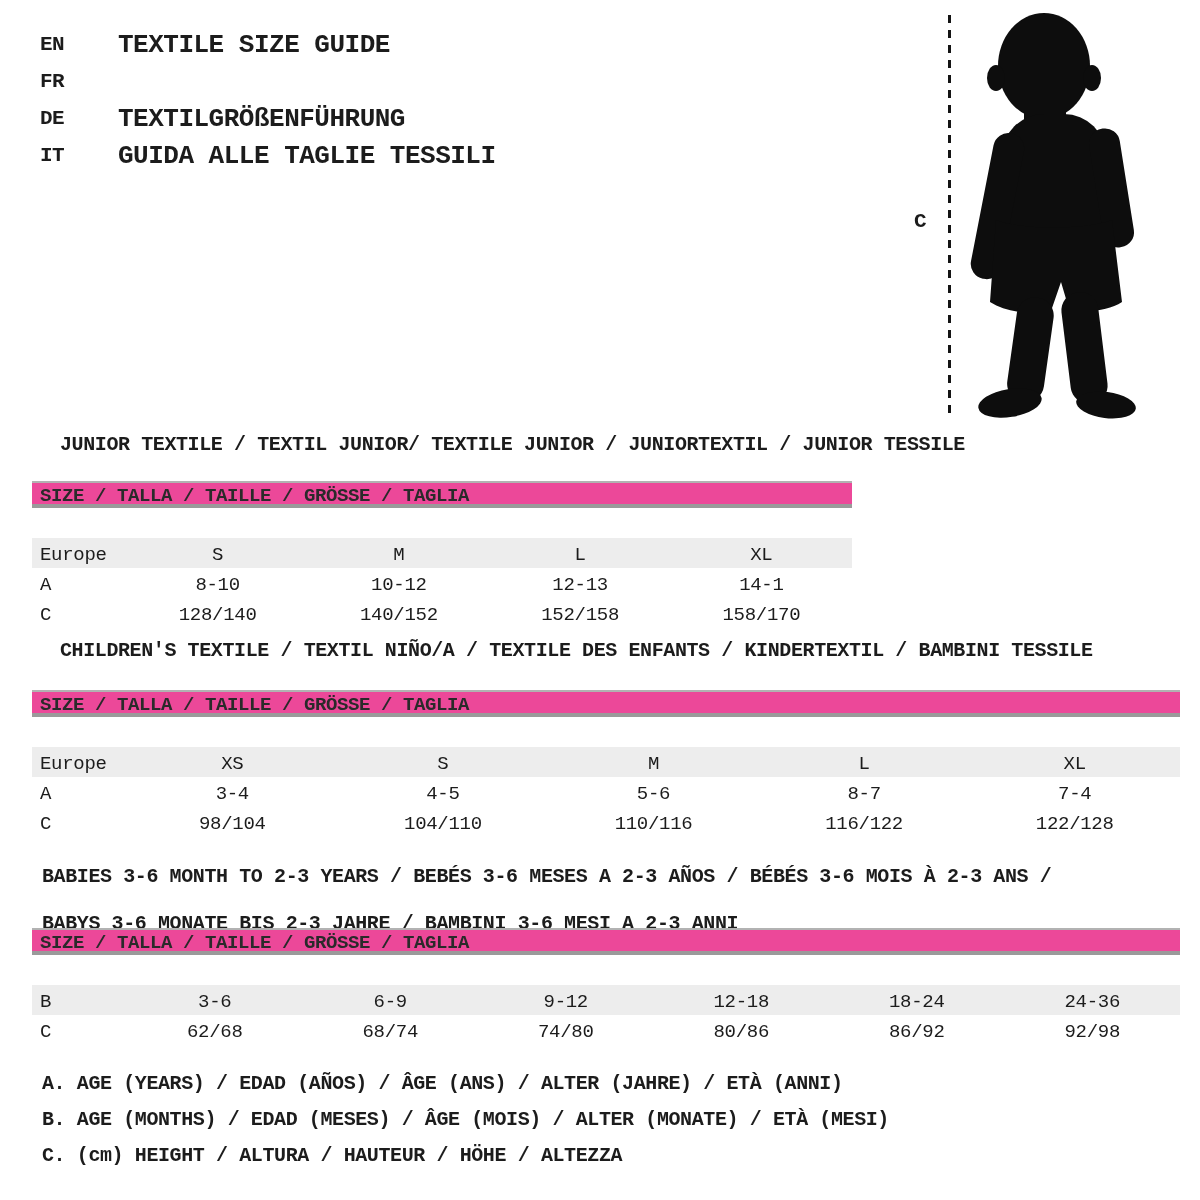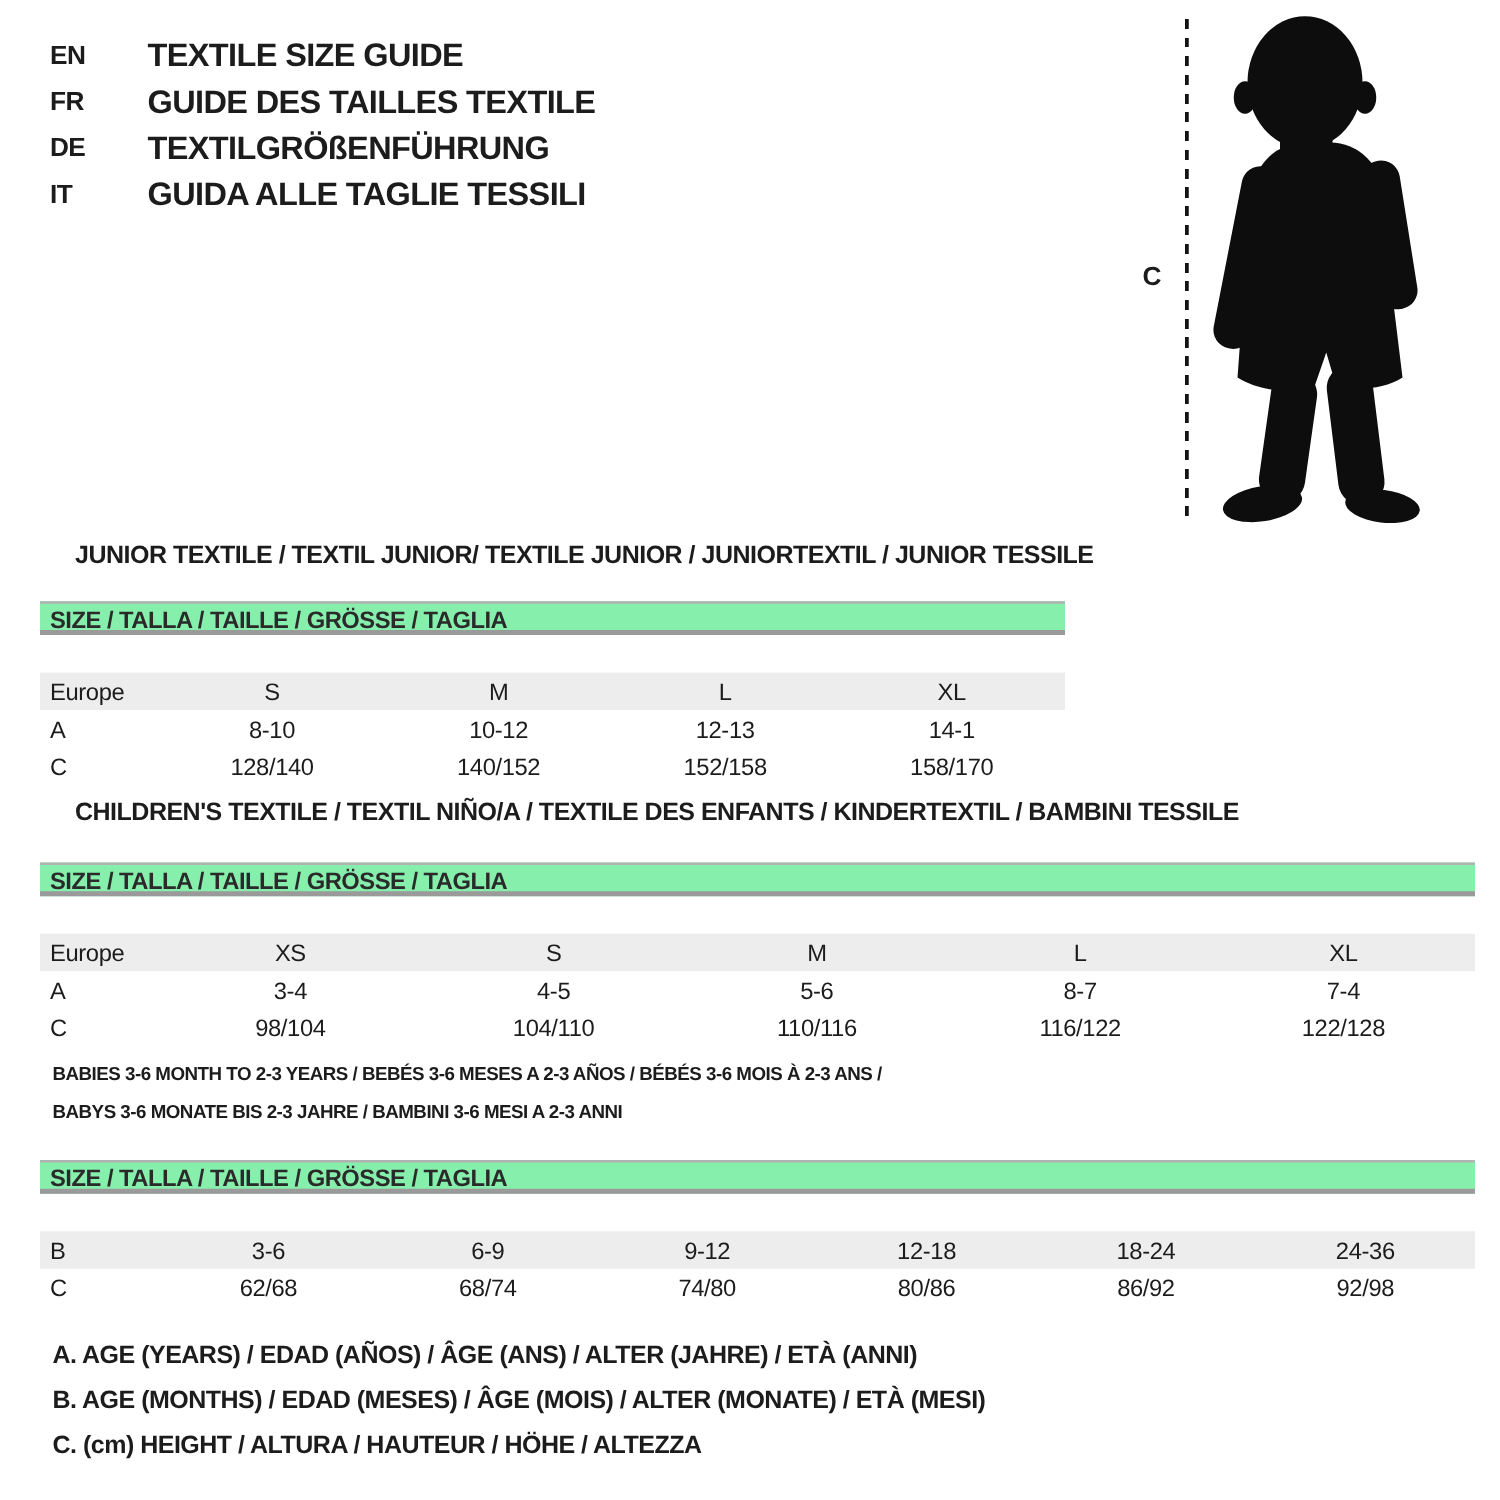--- a/index.html
+++ b/index.html
@@ -1,19 +1,19 @@
 <!DOCTYPE html>
 <html><head>
 <meta charset="utf-8">
 <style>
   * { margin:0; padding:0; box-sizing:border-box; }
   html,body { background:#fff; }
   .page {
     position:relative; width:1200px; height:1200px; background:#ffffff;
-    font-family:Liberation Sans, sans-serif; color:#1c1c1c; overflow:hidden;
+    font-family:Liberation Mono, monospace; color:#1c1c1c; overflow:hidden;
   }
 
   
   .lang-block { position:absolute; left:40px; top:26px; }
   .lang-row { display:flex; height:37px; align-items:center; }
   .lang-code { width:78px; font-weight:bold; font-size:21px; letter-spacing:-0.5px; }
   .lang-title { font-weight:bold; font-size:26px; letter-spacing:-0.5px; white-space:nowrap; }
 
   
   .measure-line {
@@ -25,28 +25,28 @@
 
   
   .section-title {
     position:absolute; left:60px; font-size:20px; font-weight:bold;
     letter-spacing:-0.4px; white-space:nowrap;
   }
   #junior-title { top:433px; }
   #children-title { top:639px; }
   .babies-title-block { position:absolute; left:42px; top:845px; }
   .babies-title-block .section-line {
-    font-size:15px; font-weight:bold; letter-spacing:-0.4px; white-space:nowrap;
-    height:30px; line-height:30px;
+    font-size:20px; font-weight:bold; letter-spacing:-0.4px; white-space:nowrap;
+    height:30px; line-height:30px;margin-top:17px;
   }
 
   
   .tbl { position:absolute; left:32px; }
   .tbl-head {
-    height:27px; line-height:27px; background:#86efac;
+    height:27px; line-height:27px; background:#ec4899;
     border-top:2px solid #b2b2b2; border-bottom:4px solid #9a9a9a;
     padding-left:8px; font-weight:bold; font-size:19px; letter-spacing:-0.4px; color:#2a2a2a;
     white-space:nowrap;
   }
   .tbl-row { display:grid; height:30px; align-items:center; font-size:19px; letter-spacing:-0.3px; }
   .row-alt { background:#ededed; }
   .cell { text-align:center;margin-top:36px; }
   .cell.label { text-align:left; padding-left:8px; }
 
   #junior-table { top:481px; width:820px; }
@@ -70,21 +70,20 @@
 
 <div class="page">
 
   <div class="lang-block">
     <div class="lang-row">
       <span class="lang-code">EN</span>
       <span class="lang-title">TEXTILE SIZE GUIDE</span>
     </div>
     <div class="lang-row">
       <span class="lang-code">FR</span>
-      <span class="lang-title">GUIDE DES TAILLES TEXTILE</span>
     </div>
     <div class="lang-row">
       <span class="lang-code">DE</span>
       <span class="lang-title">TEXTILGRÖßENFÜHRUNG</span>
     </div>
     <div class="lang-row">
       <span class="lang-code">IT</span>
       <span class="lang-title">GUIDA ALLE TAGLIE TESSILI</span>
     </div>
   </div>

